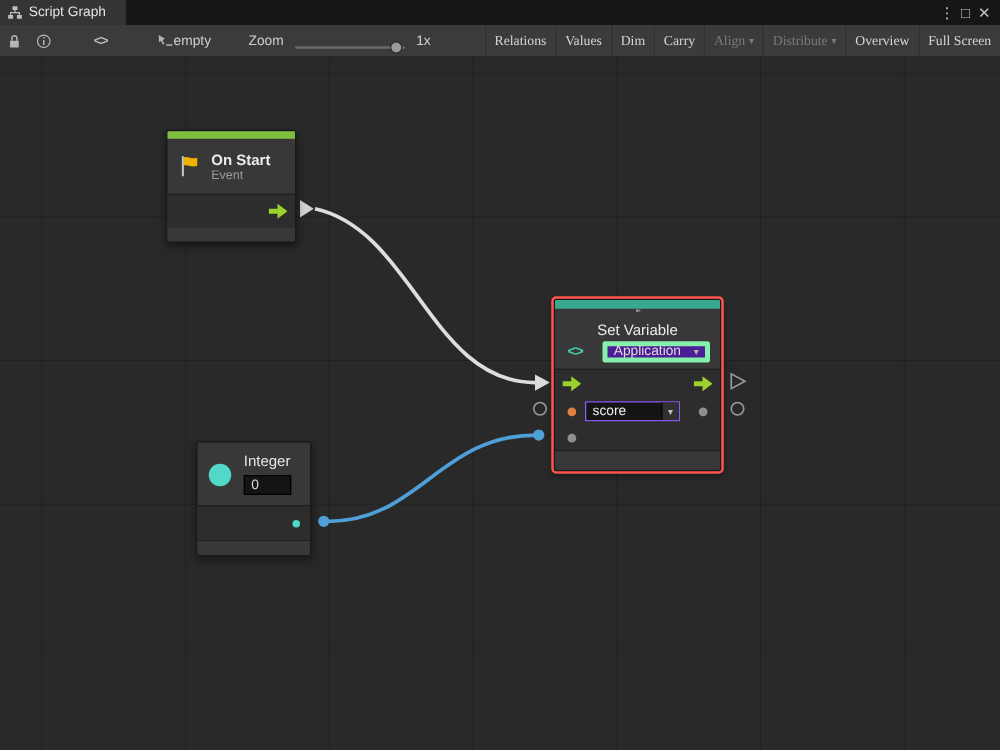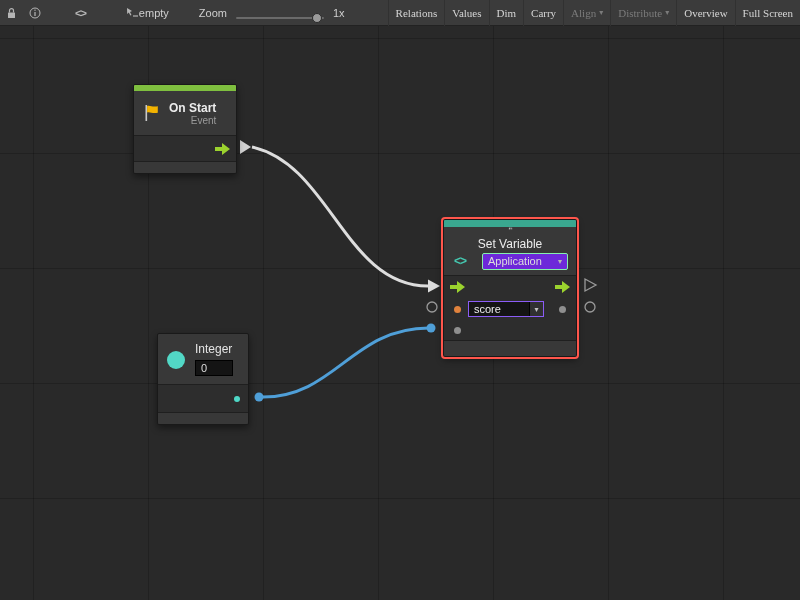--- a/index.html
+++ b/index.html
@@ -62,32 +62,32 @@
     box-shadow:0 3px 7px rgba(0,0,0,.45); color:#e0e0e0; font-size:12px;
   }
   .node.selected { outline:2px solid #ff564c; }
   .colorbar { height:6px; border-radius:1px 1px 0 0; }
   .n-body { background:#2d2d2d; border-top:1px solid #1f1f1f; }
   .n-footer { height:12px; background:#383838; border-top:1px solid #1f1f1f; border-radius:0 0 2px 2px; }
 
   
   .onstart-header { height:44px; display:flex; align-items:center; gap:7px; padding:0 8px; }
   .onstart-title { line-height:14px; color:#ececec;font-weight:bold; }
-  .onstart-sub { font-size:10px; color:#9a9a9a; text-align:right; }
+  .onstart-sub { font-size:10px; color:#9a9a9a; text-align:left; }
   .onstart-body { height:26px; position:relative; }
   .port-arrow-right { position:absolute; right:6px; top:7px; }
   .port-arrow-left  { position:absolute; left:6px;  top:5px; }
 
   
   .sv-header { height:24px; display:flex; align-items:center; gap:7px; padding:0 8px;flex-direction:column; }
   .sv-subheader { height:24px; display:flex; align-items:center; gap:6px; padding:0 8px 4px 10px; }
   .sv-title { color:#ececec; }
   .teal-code { color:#45c8b0; font-weight:bold; font-size:12px; letter-spacing:-1px; }
   .dd {
-    margin-left:auto; width:86px; height:17px; background:#6d28d9; border:1px solid #86efac;
+    margin-left:auto; width:86px; height:17px; background:#4c1d95; border:4px solid #86efac;
     border-radius:2px; display:flex; align-items:center; padding:0 5px; gap:4px;
     font-size:11px; color:#dcdcdc;
   }
   .dd .dd-arrow { margin-left:auto; font-size:8px; color:#b5b5b5; }
   .sv-row { position:relative; display:flex; align-items:center; }
   .sv-row1 { height:22px; }
   .sv-row2 { height:22px; }
   .sv-row3 { height:20px; }
   .dot { width:7px; height:7px; border-radius:50%; flex:0 0 auto; }
   .dot-orange { background:#e0823d; margin-left:10px; }
@@ -112,20 +112,36 @@
     display:flex; align-items:center; padding:0 5px;
   }
   .int-body { height:28px; position:relative; }
   .int-outdot { position:absolute; right:8px; top:11px; width:6px; height:6px; border-radius:50%; background:#4fd8c7; }
 </style>
 </head>
 <body>
 
 <div class="window">
 
+  <div class="titlebar">
+    <div class="tab">
+      <svg width="12" height="12" viewBox="0 0 12 12">
+        <rect x="4" y="1" width="4" height="3" fill="#bdbdbd"></rect>
+        <rect x="0.5" y="8" width="4" height="3" fill="#bdbdbd"></rect>
+        <rect x="7.5" y="8" width="4" height="3" fill="#bdbdbd"></rect>
+        <path d="M6 4v2M6 6H2.5v2M6 6h3.5v2" stroke="#bdbdbd" stroke-width="1" fill="none"></path>
+      </svg>
+      <span class="tab-label">Script Graph</span>
+    </div>
+    <div class="win-controls">
+      <span>⋮</span>
+      <span>□</span>
+      <span>✕</span>
+    </div>
+  </div>
 
   <div class="toolbar">
     <span class="tool-icon">
       <svg width="11" height="12" viewBox="0 0 11 12">
         <rect x="2" y="5.5" width="7" height="5.5" rx="0.5" fill="#b5b5b5"></rect>
         <path d="M3.5 5.5 V3.6 A2 2 0 0 1 7.5 3.6 V5.5" stroke="#b5b5b5" stroke-width="1.2" fill="none"></path>
       </svg>
     </span>
     <span class="tool-icon">
       <svg width="12" height="12" viewBox="0 0 12 12">

